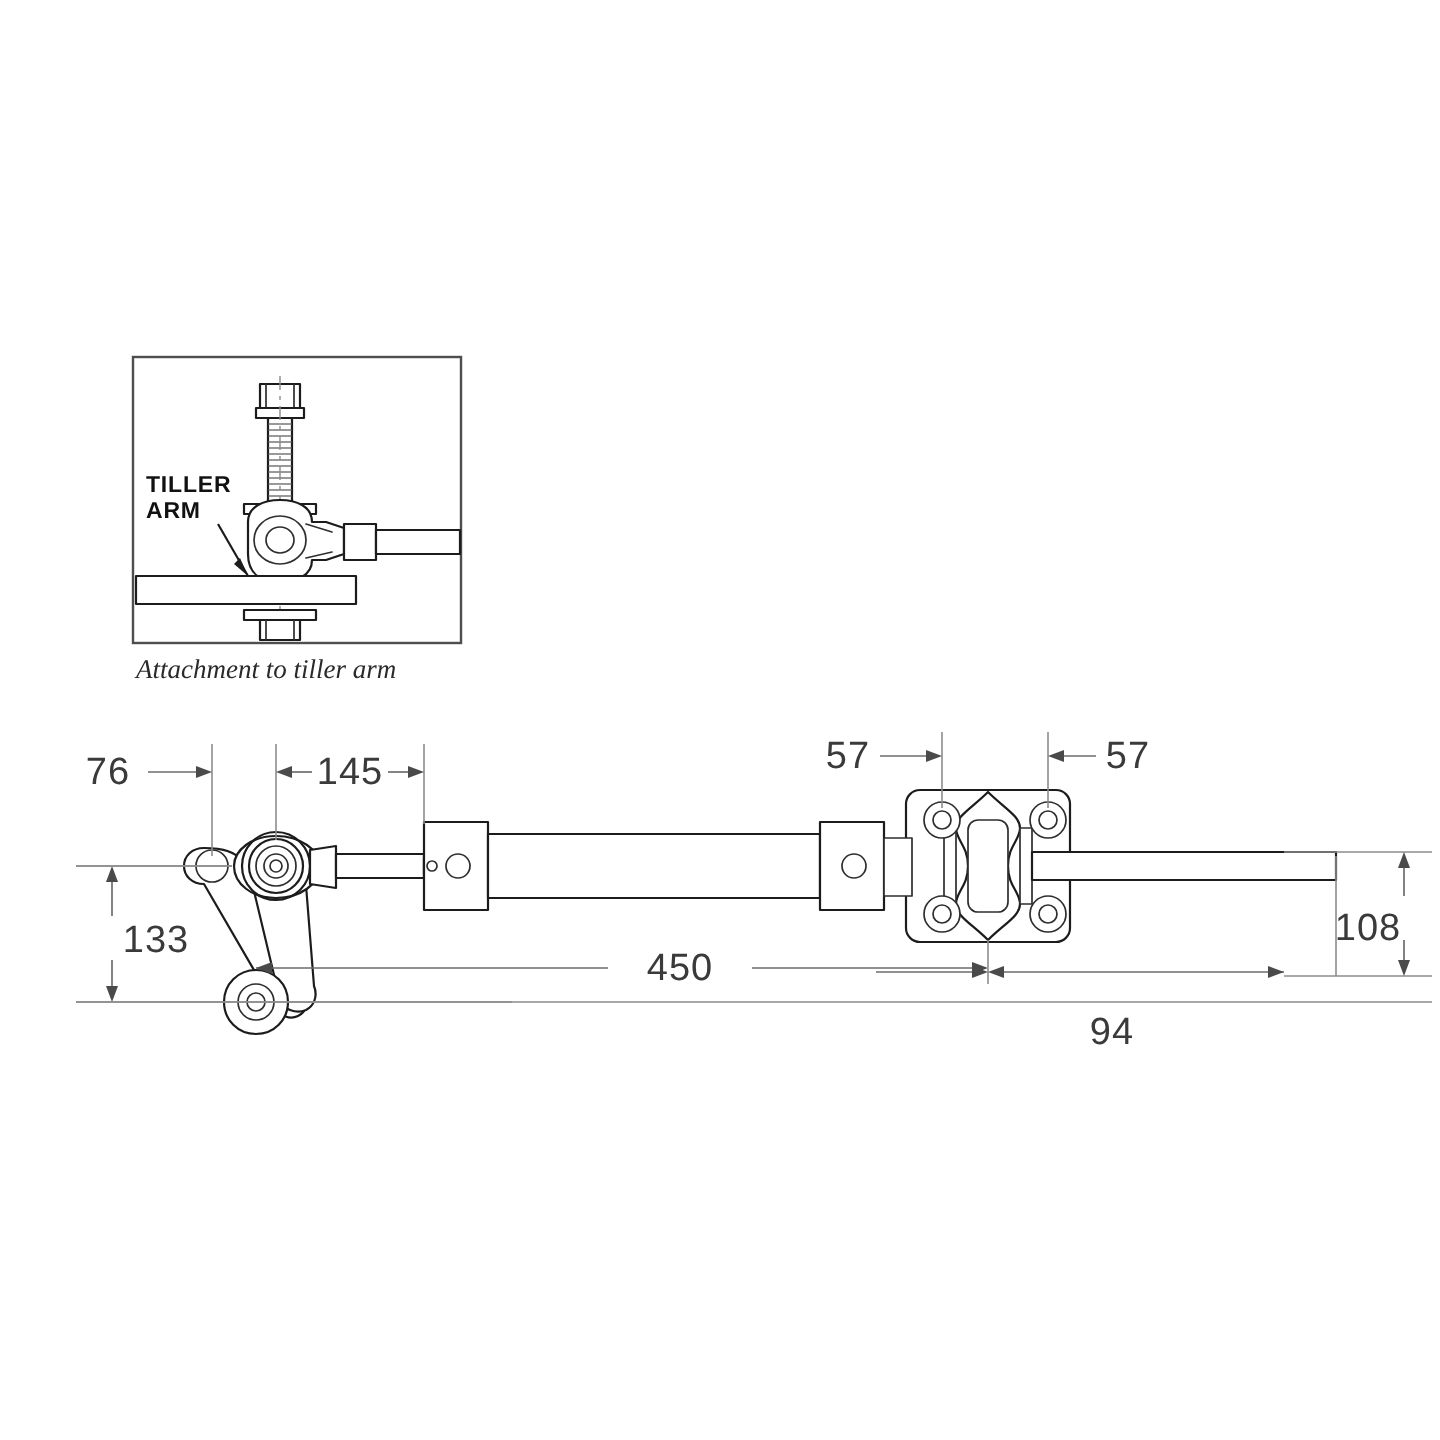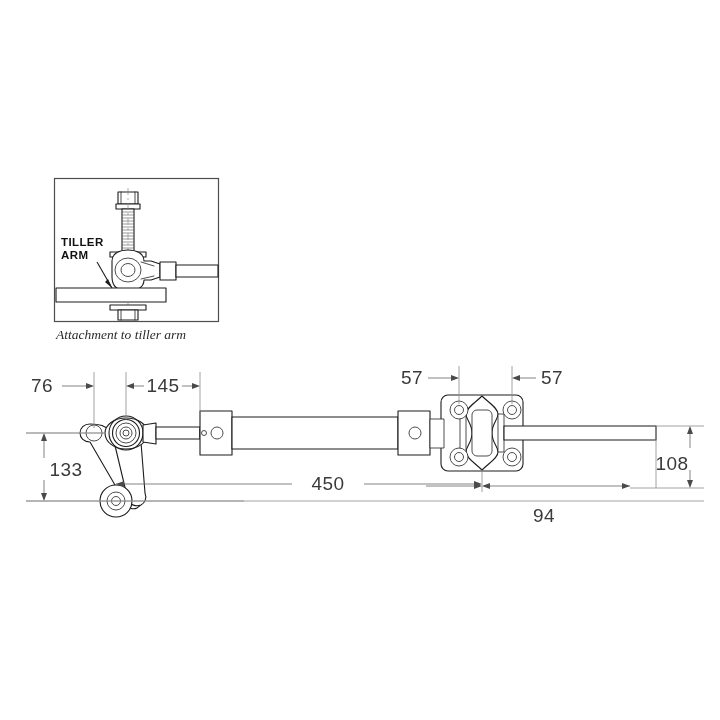--- a/index.html
+++ b/index.html
@@ -10,21 +10,21 @@
   }
   body {
     width: 720px;
     height: 720px;
     font-family: "Liberation Sans", sans-serif;
     overflow: hidden;
     position: relative;
   }
   #drawing-root {
     position: absolute;
-    left: 4px;
+    left: 16px;
     top: 0;
     width: 576px;
     height: 720px;
   }
   svg#technical-drawing {
     display: block;
     width: 720px;
     height: 720px;
     background: #ffffff;
   }

